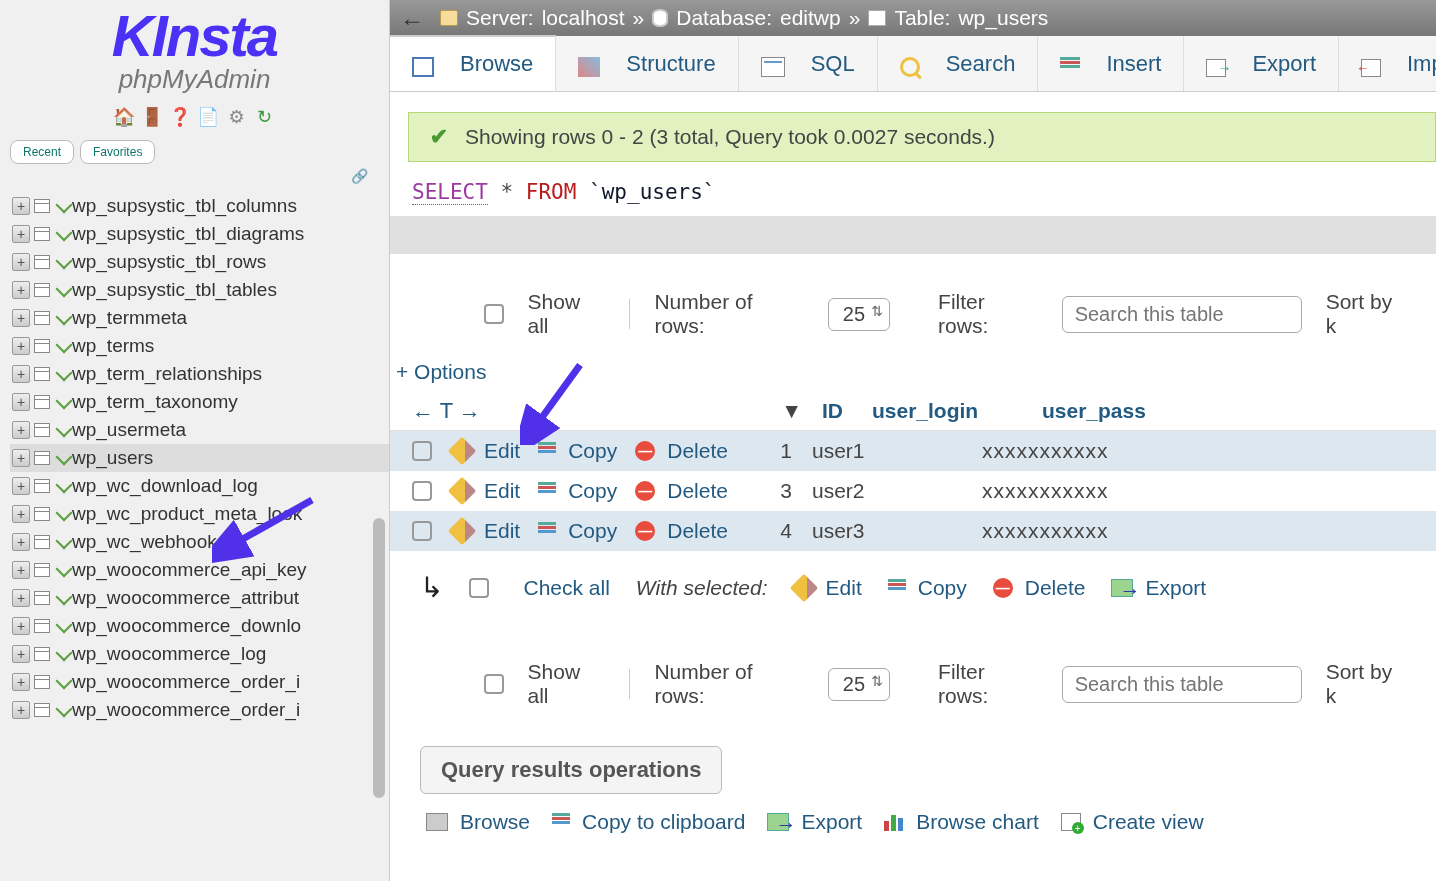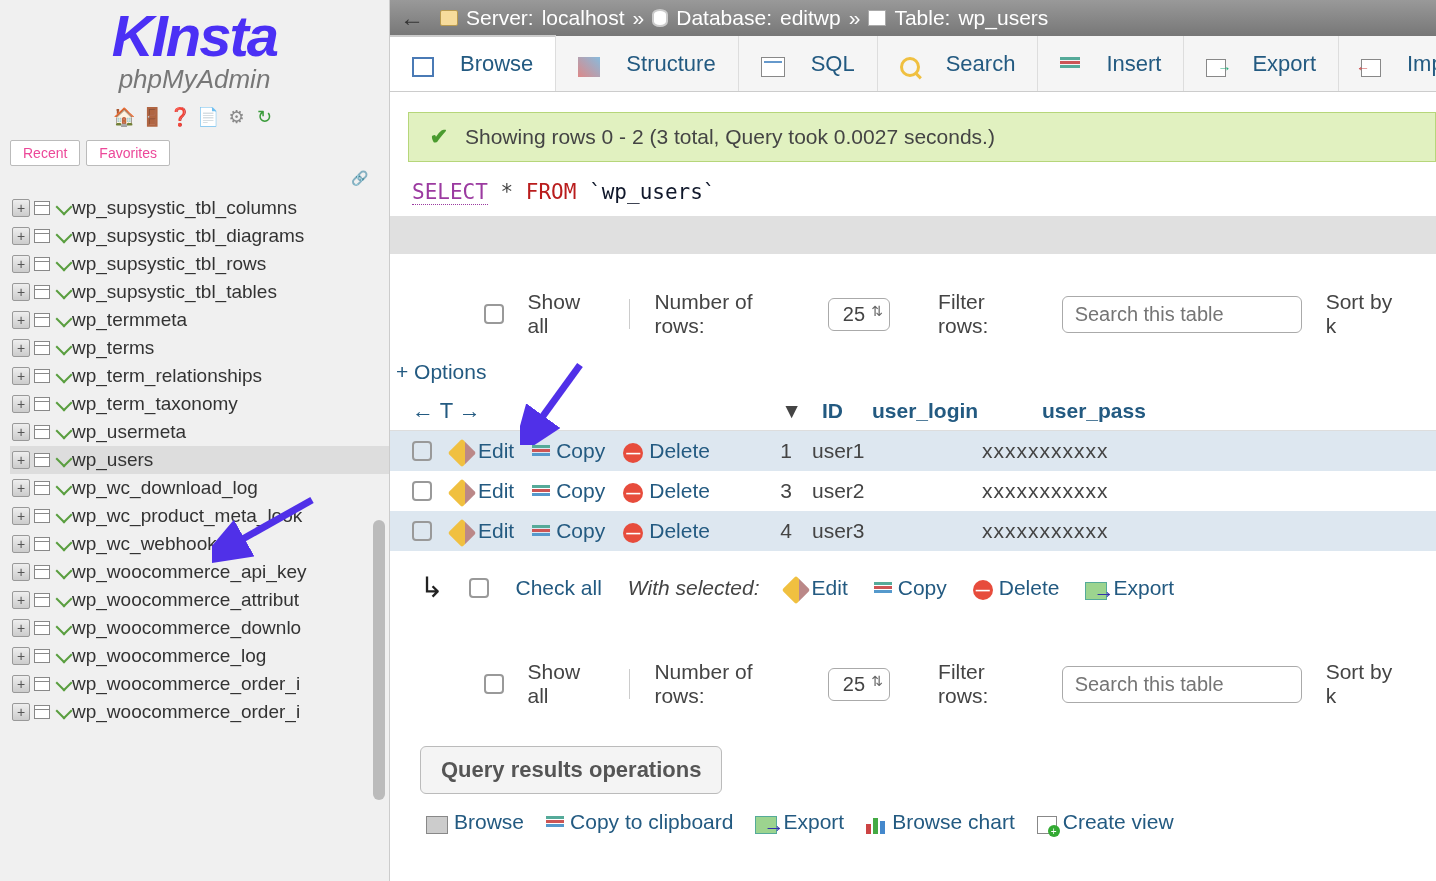--- a/index.html
+++ b/index.html
@@ -5,21 +5,21 @@
 * { box-sizing: border-box; margin: 0; padding: 0; }
 body { font-family: -apple-system, BlinkMacSystemFont, "Segoe UI", sans-serif; font-size: 19px; color: #444; background: #f5f5f5; overflow: hidden; }
 .app { display: flex; height: 881px; width: 1436px; }
 .sidebar { width: 390px; background: #f0f0f0; border-right: 1px solid #ccc; display: flex; flex-direction: column; }
 .brand { text-align: center; padding: 10px 0 5px; }
 .brand-logo { font-size: 58px; font-weight: 900; color: #4b30f5; letter-spacing: -2px; font-style: italic; line-height: 0.9; }
 .brand-sub { font-size: 26px; color: #777; font-style: italic; margin-top: 2px; }
 .toolbar-icons { display: flex; justify-content: center; gap: 6px; padding: 6px 0 8px; }
 .ticon { width: 22px; height: 22px; display: inline-flex; align-items: center; justify-content: center; font-size: 18px; }
 .recent-fav { display: flex; gap: 6px; padding: 4px 10px; }
-.recent-fav button { background: #fff; border: 1px solid #bbb; border-radius: 2px; padding: 4px 12px; font-size: 14px; color: #ec4899; cursor: pointer; }
+.recent-fav button { background: #fff; border: 1px solid #bbb; border-radius: 8px; padding: 4px 12px; font-size: 12px; color: #0f766e; cursor: pointer; }
 .link-icon { text-align: right; padding: 0 20px 4px; color: #888; font-size: 14px; }
 .tree { flex: 1; overflow-y: auto; padding: 4px 0 0 10px; position: relative; }
 .tree-scrollbar { position: absolute; right: 4px; top: 330px; width: 12px; height: 280px; background: #bbb; border-radius: 6px; }
 .tree-item { display: flex; align-items: center; gap: 4px; padding: 3px 2px; font-size: 19px; color: #333; cursor: pointer; white-space: nowrap; }
 .tree-item.selected { background: #ddd; }
 .tree-expand { width: 18px; height: 18px; border: 1px solid #999; background: linear-gradient(#eee,#ccc); display: inline-flex; align-items: center; justify-content: center; font-size: 14px; color: #555; border-radius: 2px; }
 .tree-tblicon { width: 16px; height: 14px; background: #fff; border: 1px solid #888; position: relative; }
 .tree-tblicon::after { content:""; position:absolute; top:3px; left:0; right:0; height:1px; background:#888; }
 .tree-leaf { width: 14px; height: 14px; position: relative; }
 .tree-leaf::before { content:""; position:absolute; width:10px; height:10px; border-left:2px solid #5a9e3f; border-bottom:2px solid #5a9e3f; transform: rotate(-45deg); left:4px; top:0; }
@@ -67,21 +67,21 @@
 .th-arrows { width: 100px; display:flex; gap:6px; font-size:22px; color:#235a81; }
 .th-gap { flex:0 0 310px; text-align:right; padding-right:20px; }
 .th-id { flex:0 0 50px; }
 .th-login { flex:0 0 170px; }
 .th-pass { flex:1; }
 .sort-caret { color:#444; }
 .row { display:flex; align-items:center; padding: 8px 10px 8px 22px; font-size:21px; }
 .row.odd { background:#dde7f0; }
 .row .chk { margin-right: 20px; }
 .row-actions { flex:0 0 310px; display:flex; gap:18px; align-items:center; }
-.act { display:flex; align-items:flex-end; gap:6px; color:#235a81; cursor:pointer; }
+.act { display:flex; align-items:center; gap:12px; color:#235a81; cursor:pointer; }
 .pencil { width:20px;height:20px;background:linear-gradient(135deg,#f0c040 60%,#b88 60%);transform:rotate(-45deg);border-radius:2px; }
 .copyicon { width:18px;height:18px;display:flex;flex-direction:column;gap:1px; }
 .copyicon span{height:3px;}.copyicon span:nth-child(1){background:#5a9;}.copyicon span:nth-child(2){background:#c55;}.copyicon span:nth-child(3){background:#59c;}
 .delicon { width:20px;height:20px;border-radius:50%;background:#e74c3c;color:#fff;display:flex;align-items:center;justify-content:center;font-size:14px;font-weight:bold; }
 .cell-id { flex:0 0 50px; text-align:right; padding-right:20px; }
 .cell-login { flex:0 0 170px; }
 .cell-pass { flex:1; letter-spacing:1px; }
 .bulk { display:flex; align-items:center; gap:26px; padding: 20px 30px 20px 30px; font-size:21px; }
 .uparrow { font-size:28px; color:#222; }
 .italic { font-style: italic; }
@@ -398,21 +398,21 @@
               <span class="cell-id">4</span>
               <span class="cell-login">user3</span>
               <span class="cell-pass">xxxxxxxxxxx</span>
             </div>
           </div>
       </div>
 
       <div class="bulk">
         <span class="uparrow">↳</span>
         <span class="chk"></span>
-        <span style="color:#235a81;">Check all</span>
+        <span style="color:#235a81;margin-left:8px;">Check all</span>
         <span class="italic">With selected:</span>
         <span class="act">
             <span class="pencil"></span>
             <span>Edit</span>
           </span>
         <span class="act">
             <span class="copyicon">
               <span></span>
               <span></span>
               <span></span>

